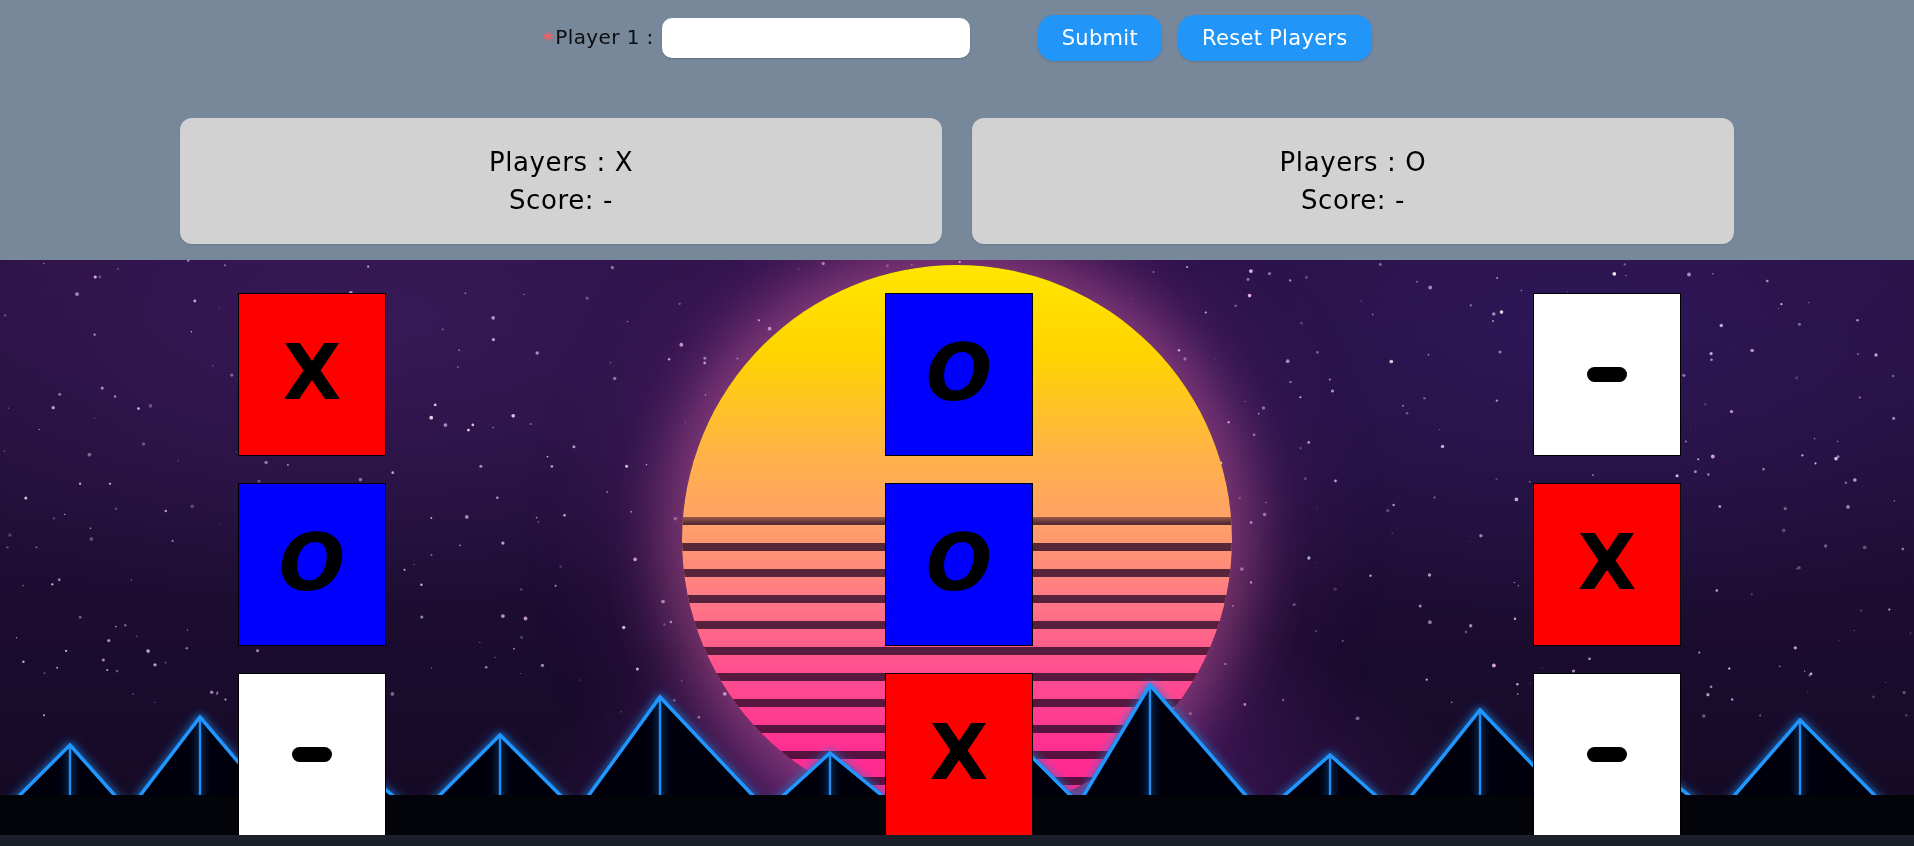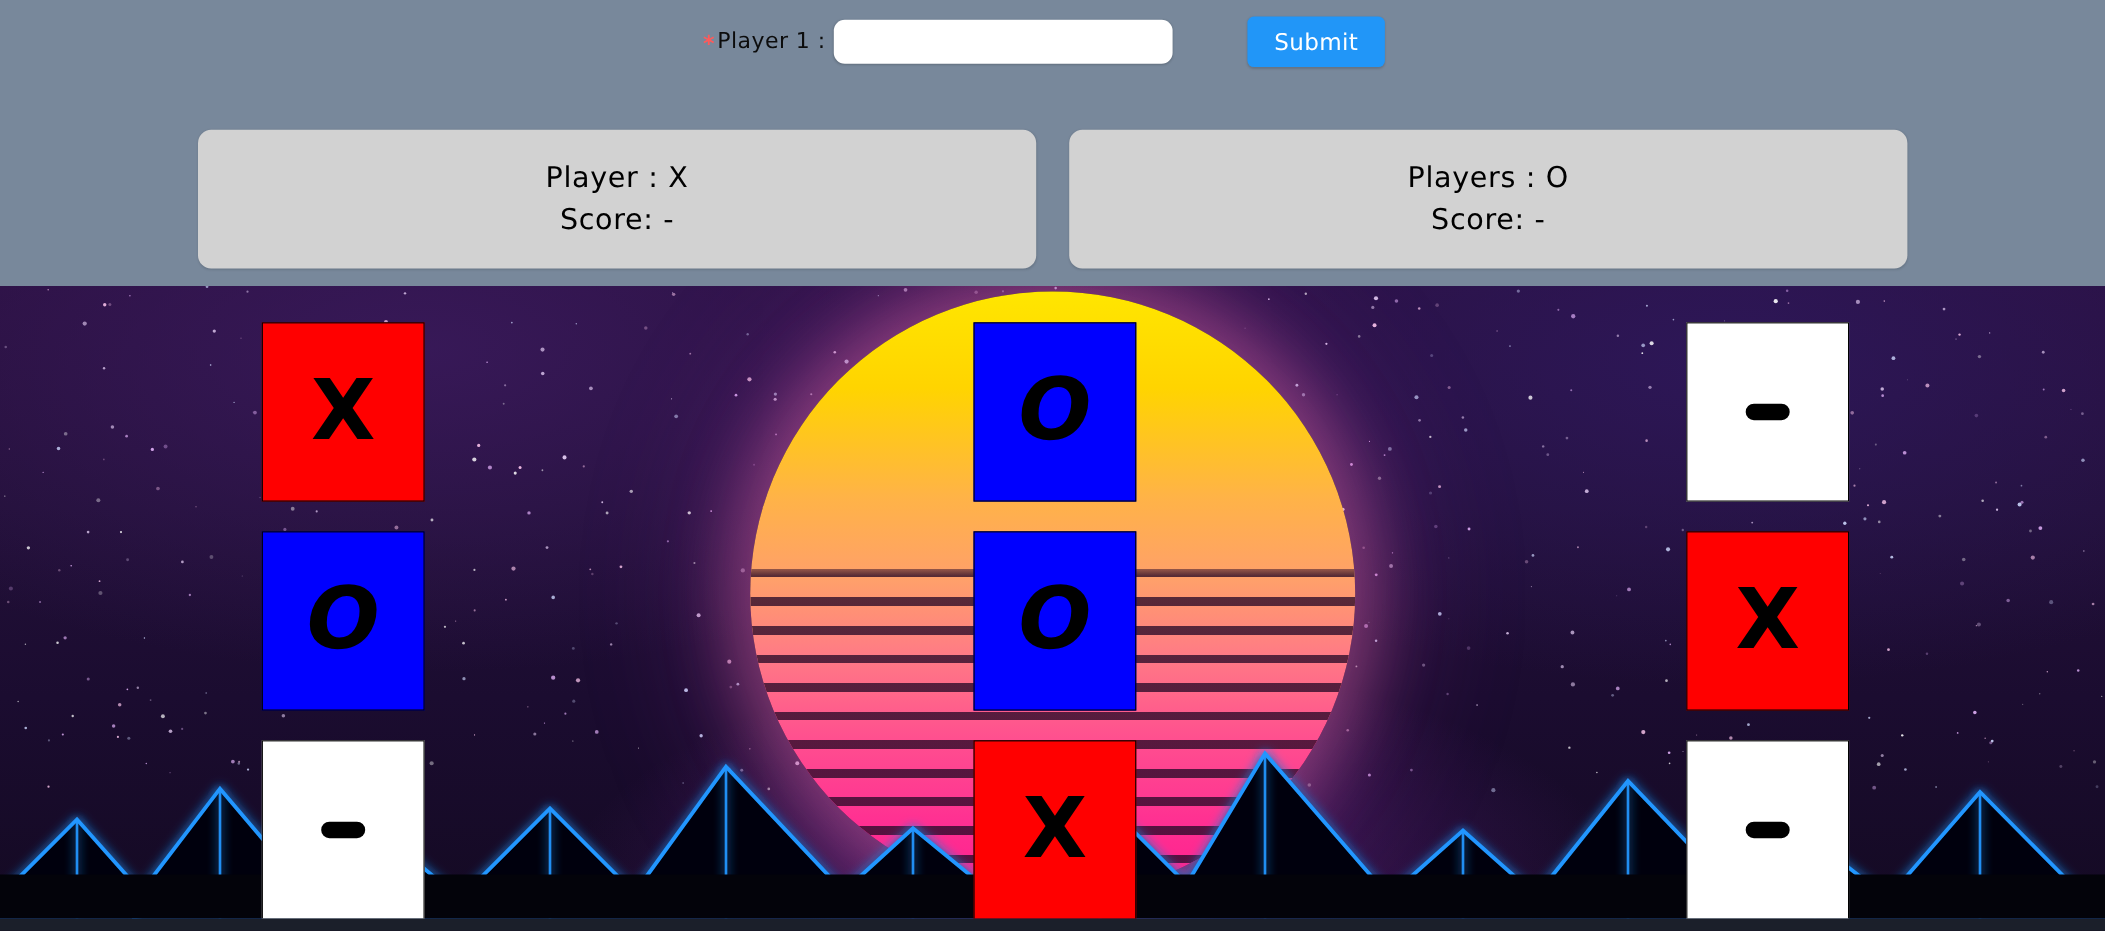--- a/index.html
+++ b/index.html
@@ -69,21 +69,21 @@
     padding: 0 12px;
     box-shadow: 0 1px 2px rgba(0,0,0,.18);
   }
 
   .gap-md { width: 34px; }
   .gap-sm { width: 16px; }
 
   .btn {
     height: 46px;
     border: none;
-    border-radius: 6px;
+    border-radius: 16px;
     background: #2196f8;
     color: #ffffff;
     font-family: "DejaVu Sans", sans-serif;
     font-size: 21px;
     letter-spacing: .3px;
     padding: 0 24px;
     cursor: pointer;
     box-shadow: 0 1px 2px rgba(0,0,0,.15);
     display: inline-flex;
     align-items: center;
@@ -257,25 +257,26 @@
 
     <div class="gap-md"></div>
 
 
     <div class="gap-md"></div>
 
     <button class="btn">Submit</button>
 
     <div class="gap-sm"></div>
 
+    <button class="btn">Reset Players</button>
   </div>
 
   <div class="panels">
     <div class="panel">
-      <div class="panel-line">Player : X</div>
+      <div class="panel-line">Players : X</div>
       <div class="panel-line">Score: -</div>
     </div>
     <div class="panel">
       <div class="panel-line">Players : O</div>
       <div class="panel-line">Score: -</div>
     </div>
   </div>
 </div>
 
 <div class="board-area">

